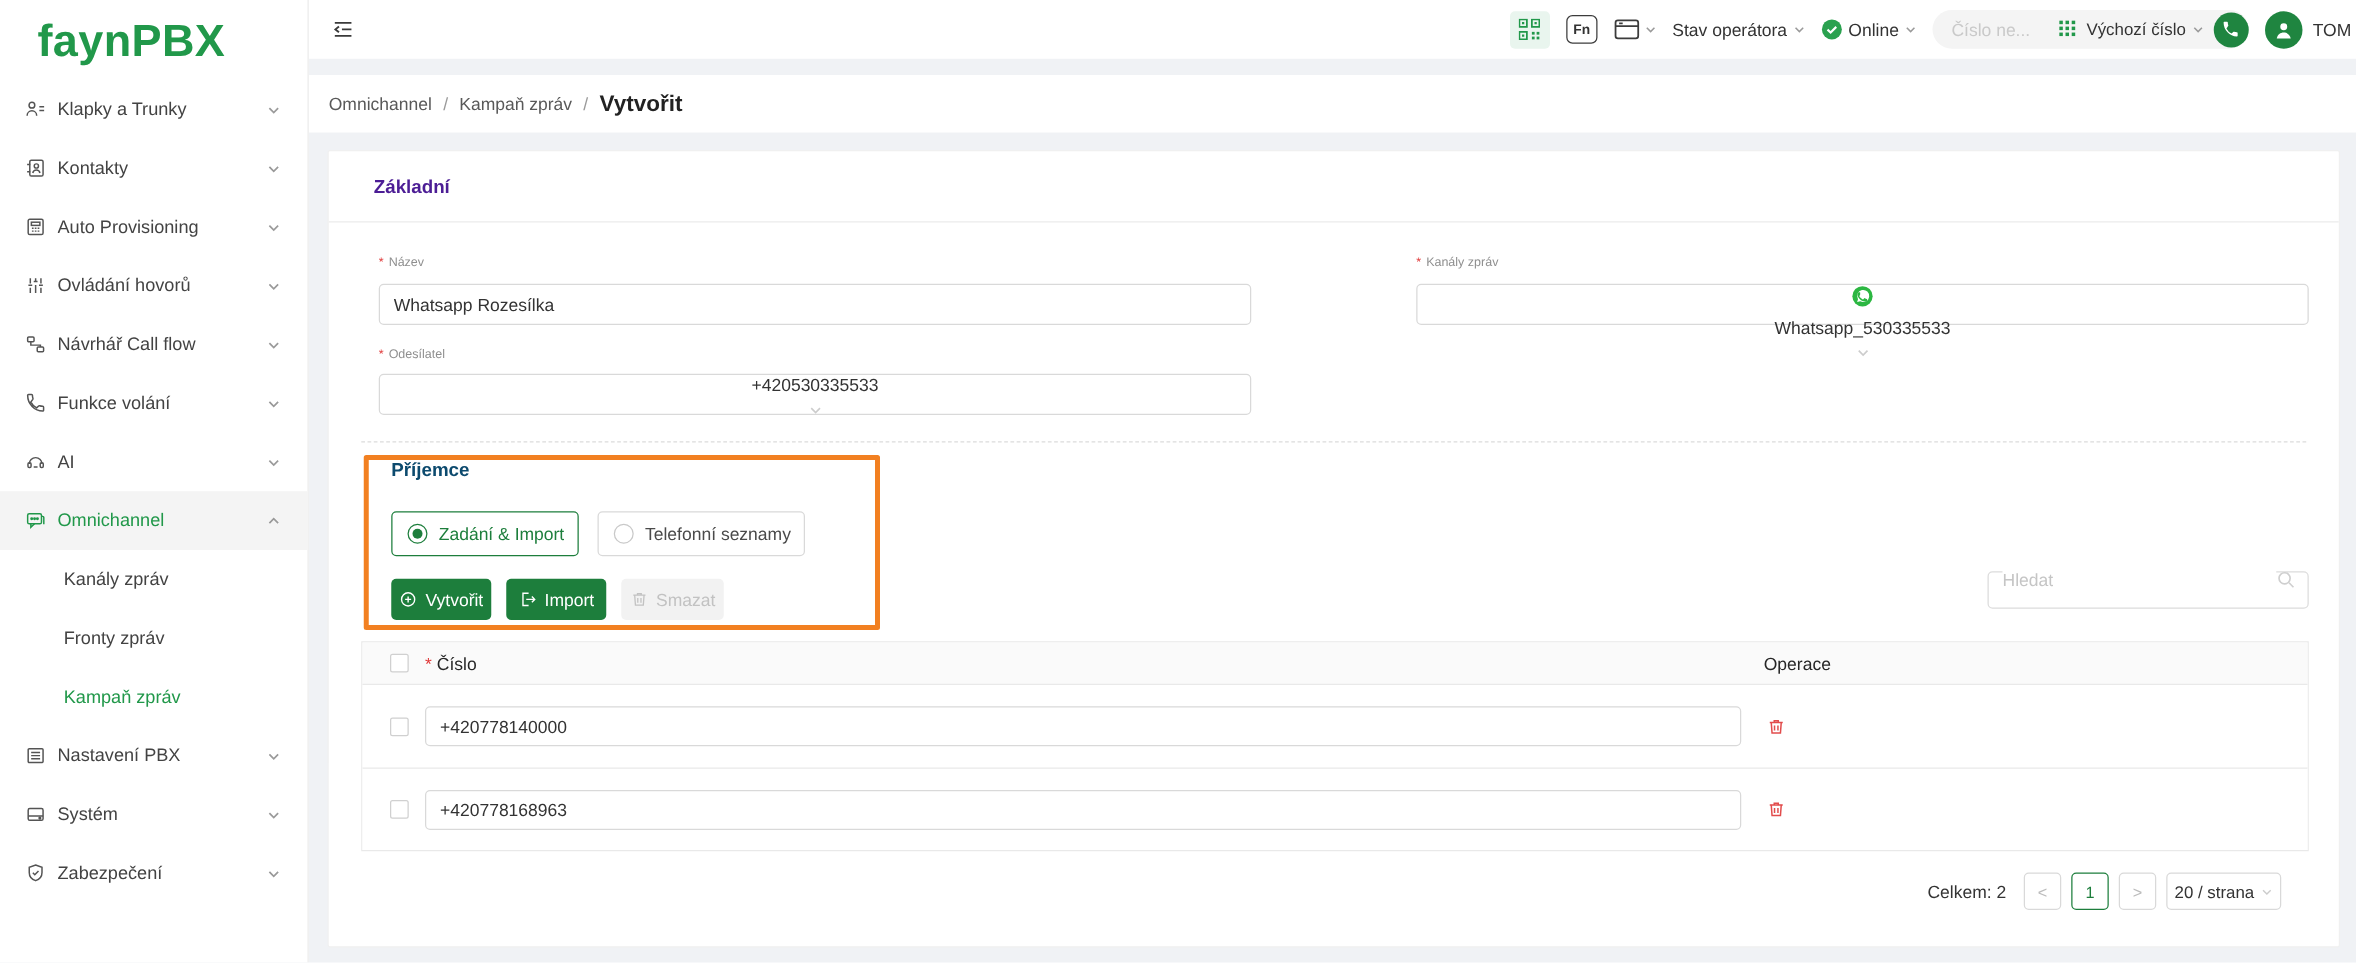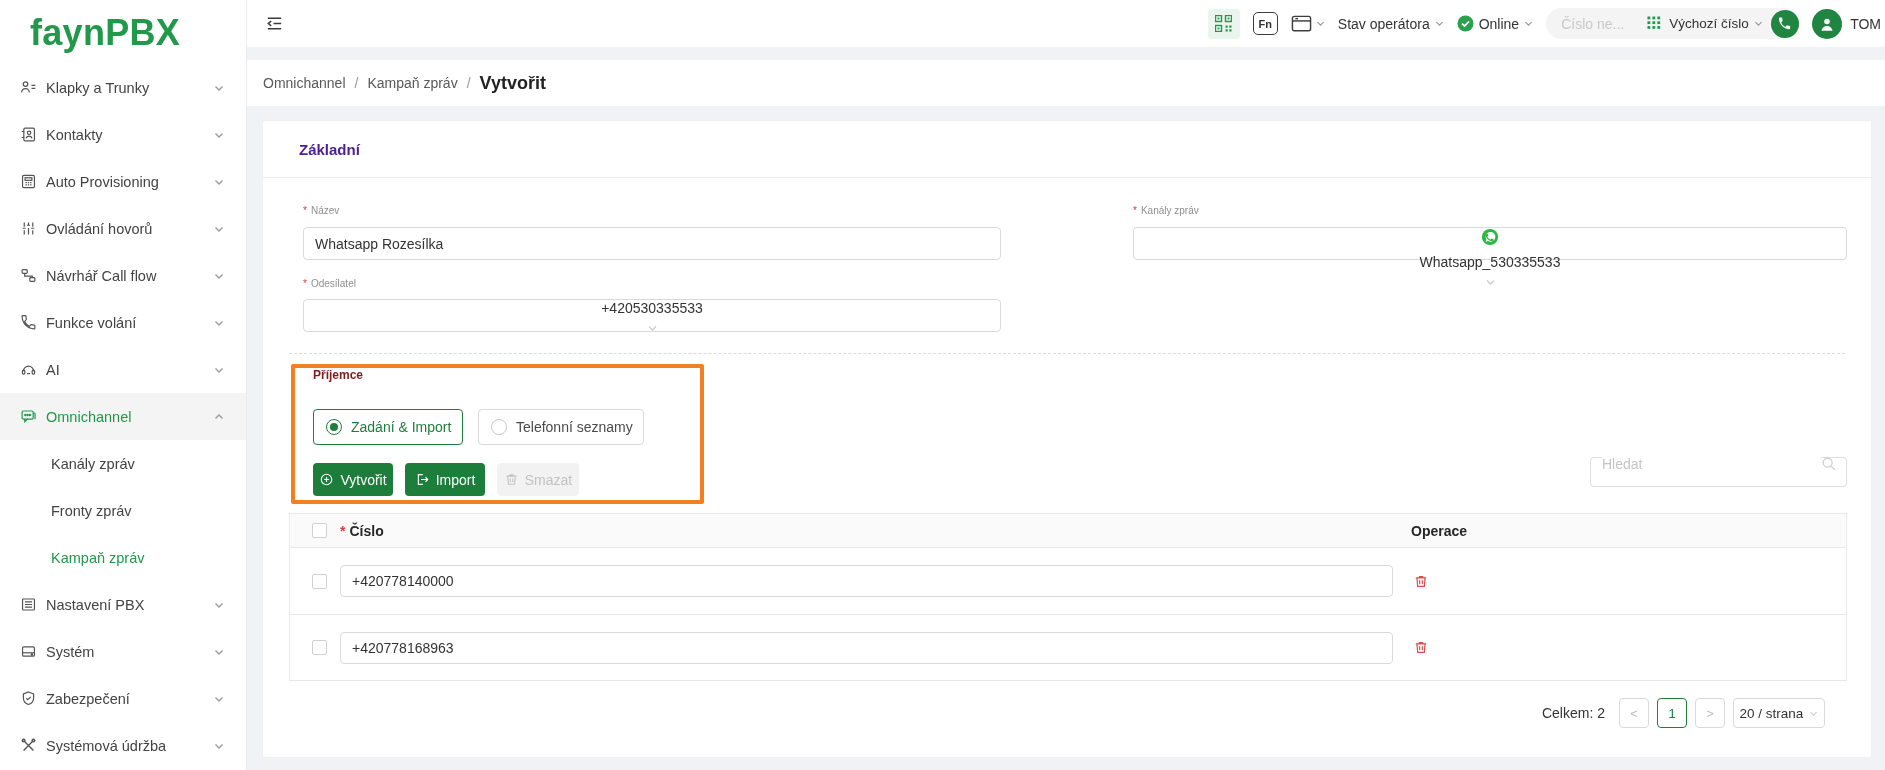--- a/index.html
+++ b/index.html
@@ -71,21 +71,21 @@
   .in-name { left:40px; top:106px; width:698px; }
   .lab-chan { left:870px; top:74px; }
   .sel-chan { left:870px; top:106px; width:714px; }
   .lab-sender { left:40px; top:147px; }
   .sel-sender { left:40px; top:178px; width:698px;text-align:right; }
   .dashdiv { left:26px; right:26px; top:232px; border-top:1px dashed #dcdcdc; }
 
   .hlbox { left:28px; top:243px; width:413px; height:140px; border:4px solid #f28021; border-radius:2px;
            z-index:6; pointer-events:none; }
 
-  .recip-title { left:50px; top:247px; font-size:12px; font-weight:bold; color:#7f1d1d; }
+  .recip-title { left:50px; top:247px; font-size:15px; font-weight:bold; color:#0c4a6e; }
   .rcard { height:36px; border:1px solid #d9d9d9; border-radius:4px; display:flex; align-items:center;
            padding:0 12px; gap:9px; cursor:pointer; background:#fff; }
   .rcard.sel { border-color:#1d7e3c; color:#1d7e3c; }
   .rcard .rtxt { white-space:nowrap; }
   .radio { width:16px; height:16px; border-radius:50%; border:1px solid #c9c9c9; background:#fff; position:relative; flex:none; }
   .radio.on { border-color:#1d7e3c; }
   .radio.on::after { content:""; position:absolute; left:3px; top:3px; width:8px; height:8px; border-radius:50%; background:#1d7e3c; }
   .rc1 { left:50px; top:288px; width:150px; }
   .rc2 { left:215px; top:288px; width:166px; color:#4a4a4a; }
 
@@ -96,21 +96,21 @@
   .b-create { left:50px; top:342px; width:80px; }
   .b-import { left:142px; top:342px; width:80px; }
   .b-delete { left:234px; top:342px; width:82px; }
 
   .searchbox { left:1327px; top:336px; width:257px; height:30px; border:1px solid #dcdcdc; border-radius:4px;
                display:flex; align-items:center; padding:0 9px 16px 11px; background:#fff; }
   .searchbox input { flex:1; border:none; outline:none; font-size:14px; font-family:inherit; color:#333; min-width:0; }
   .searchbox input::placeholder { color:#c5c5c5; }
 
   .ntable { left:26px; top:392px; width:1558px; border:1px solid #e9e9e9; }
-  .thead { height:34px; background:#fafafa; border-bottom:1px solid #e9e9e9; display:flex; align-items:center;font-weight:bold; }
+  .thead { height:34px; background:#fafafa; border-bottom:1px solid #e9e9e9; display:flex; align-items:center; }
   .trow { height:66px; display:flex; align-items:center; background:#fff; }
   .trow + .trow { border-top:1px solid #e9e9e9; }
   .cbox { width:15px; height:15px; border:1px solid #d0d0d0; border-radius:2px; background:#fff; margin-left:22px; flex:none; cursor:pointer; }
   .colnum { margin-left:13px; width:1053px; color:#262626; }
   .colnum .tinput { height:32px; }
   .colop { margin-left:18px; color:#262626; }
   .trash-btn { margin-left:20px; cursor:pointer; color:#e24c4c; background:none; border:none; }
 
   .pager { right:46px; top:577px; height:30px; display:flex; align-items:center; gap:8px; }
   .ptotal { color:#333; margin-right:6px; }
@@ -307,35 +307,20 @@
           </svg>
       </span>
       <span class="lbl">Zabezpečení</span>
       <span class="chev">
           <svg width="10" height="8" viewBox="0 0 10 8" fill="none" stroke="currentColor" stroke-width="1.4">
             <polyline points="1.5,2.5 5,6 8.5,2.5"></polyline>
           </svg>
         </span>
     </div>
 
-    <div class="mitem">
-      <span class="ic">
-        <svg width="17" height="17" viewBox="0 0 20 20" fill="none" stroke="currentColor" stroke-width="1.6">
-            <path d="M4.2 4.2l11.6 11.6M15.8 4.2L4.2 15.8"></path>
-            <circle cx="4.2" cy="4.2" r="1.6"></circle>
-            <circle cx="15.8" cy="4.2" r="1.6"></circle>
-          </svg>
-      </span>
-      <span class="lbl">Systémová údržba</span>
-      <span class="chev">
-          <svg width="10" height="8" viewBox="0 0 10 8" fill="none" stroke="currentColor" stroke-width="1.4">
-            <polyline points="1.5,2.5 5,6 8.5,2.5"></polyline>
-          </svg>
-        </span>
-    </div>
 
   </div>
 </div>
 
 <div class="topbar">
   <span class="fold">
     <svg width="19" height="19" viewBox="0 0 20 20" fill="none" stroke="currentColor" stroke-width="1.6">
         <path d="M3 4.5h14M9 10h8M3 15.5h14M6.5 7.5L3.5 10l3 2.5"></path>
       </svg>
   </span>

